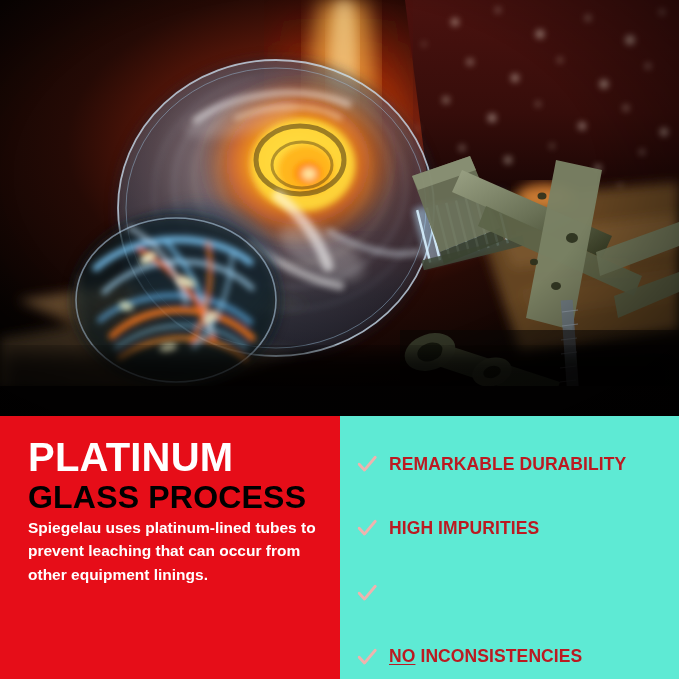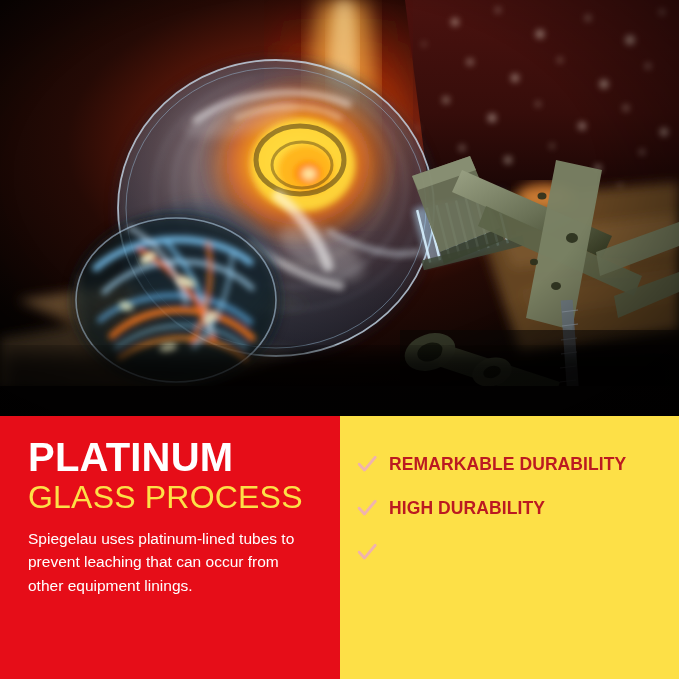--- a/index.html
+++ b/index.html
@@ -51,48 +51,48 @@
     color: #ffffff;
     font-family: "Liberation Sans", sans-serif;
     font-weight: bold;
     font-size: 40px;
     letter-spacing: 0.2px;
     line-height: 0.98;
     margin: 0;
     white-space: nowrap;
   }
   .title-sub {
-    color: #fde047;
+    color: #000000;
     font-family: "Liberation Sans", sans-serif;
-    font-weight: normal;
+    font-weight: bold;
     font-size: 32px;
     letter-spacing: 0.2px;
     line-height: 1.05;
     margin: 4px 0 0 0;
     white-space: nowrap;
   }
   .body-copy {
     color: #ffffff;
     font-family: "Liberation Sans", sans-serif;
-    font-weight: normal;
+    font-weight: bold;
     font-size: 15.5px;
     line-height: 1.52;
-    margin: 12px 0 0 0;
+    margin: 1px 0 0 0;
     max-width: 292px;
   }
 
   .list-panel {
     width: 339px;
     height: 263px;
-    background: #fde047;
+    background: #5eead4;
     box-sizing: border-box;
     padding: 26px 6px 0 16px;
     display: flex;
     flex-direction: column;
-    justify-content: flex-start;
+    justify-content: space-between;
   }
   .feature-row {
     display: flex;
     align-items: center;
     height: 44px;
     gap: 11px;
   }
   .check-icon {
     flex: 0 0 auto;
     width: 22px;
@@ -405,26 +405,32 @@
         <svg class="check-icon" viewBox="0 0 24 24">
           <path d="M3.5 12.2 L9.2 18.6 L21 4.6" fill="none" stroke="#f0b3ae" stroke-width="3.1" stroke-linecap="round" stroke-linejoin="round"></path>
         </svg>
         <span class="feature-label"><span>REMARKABLE DURABILITY</span></span>
       </div>
 
       <div class="feature-row">
         <svg class="check-icon" viewBox="0 0 24 24">
           <path d="M3.5 12.2 L9.2 18.6 L21 4.6" fill="none" stroke="#f0b3ae" stroke-width="3.1" stroke-linecap="round" stroke-linejoin="round"></path>
         </svg>
-        <span class="feature-label"><span>HIGH DURABILITY</span></span>
+        <span class="feature-label"><span>HIGH IMPURITIES</span></span>
       </div>
 
       <div class="feature-row">
         <svg class="check-icon" viewBox="0 0 24 24">
           <path d="M3.5 12.2 L9.2 18.6 L21 4.6" fill="none" stroke="#f0b3ae" stroke-width="3.1" stroke-linecap="round" stroke-linejoin="round"></path>
         </svg>
       </div>
 
 
+      <div class="feature-row">
+        <svg class="check-icon" viewBox="0 0 24 24">
+          <path d="M3.5 12.2 L9.2 18.6 L21 4.6" fill="none" stroke="#f0b3ae" stroke-width="3.1" stroke-linecap="round" stroke-linejoin="round"></path>
+        </svg>
+        <span class="feature-label"><span class="neg">NO</span>&nbsp;<span>INCONSISTENCIES</span></span>
+      </div>
 
     </div>
   </div>
 </div>
 
 </body></html>

